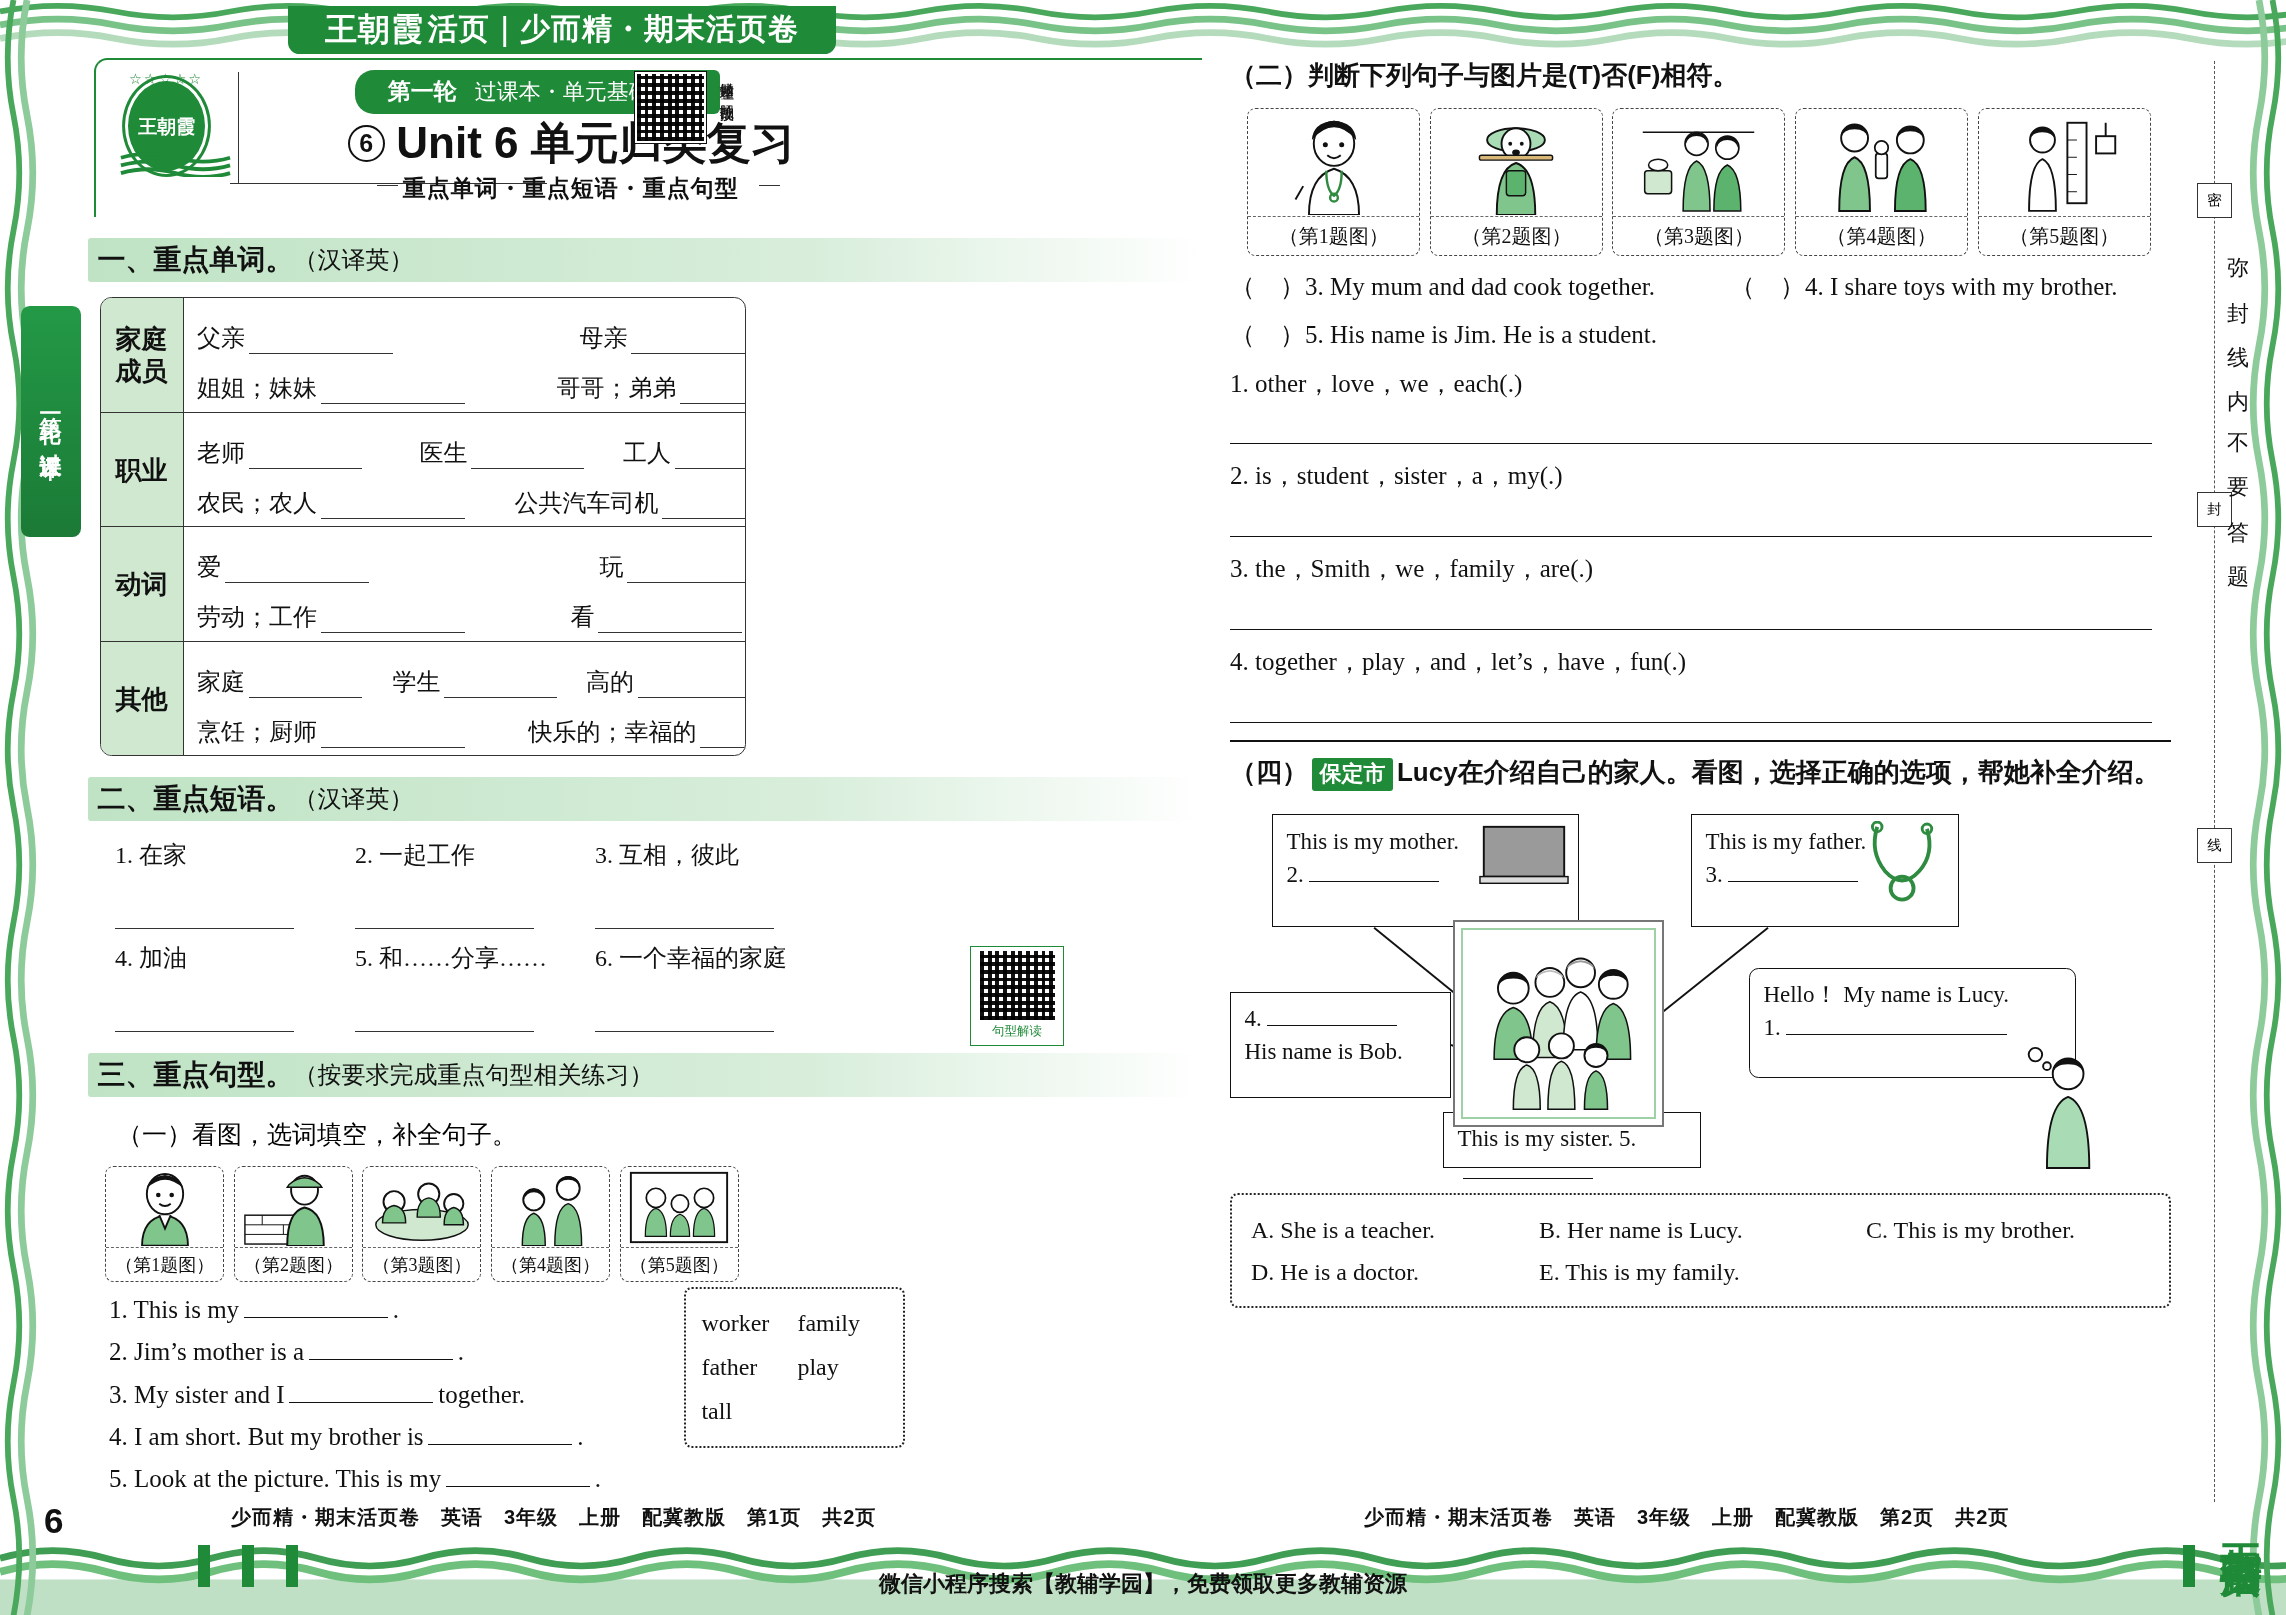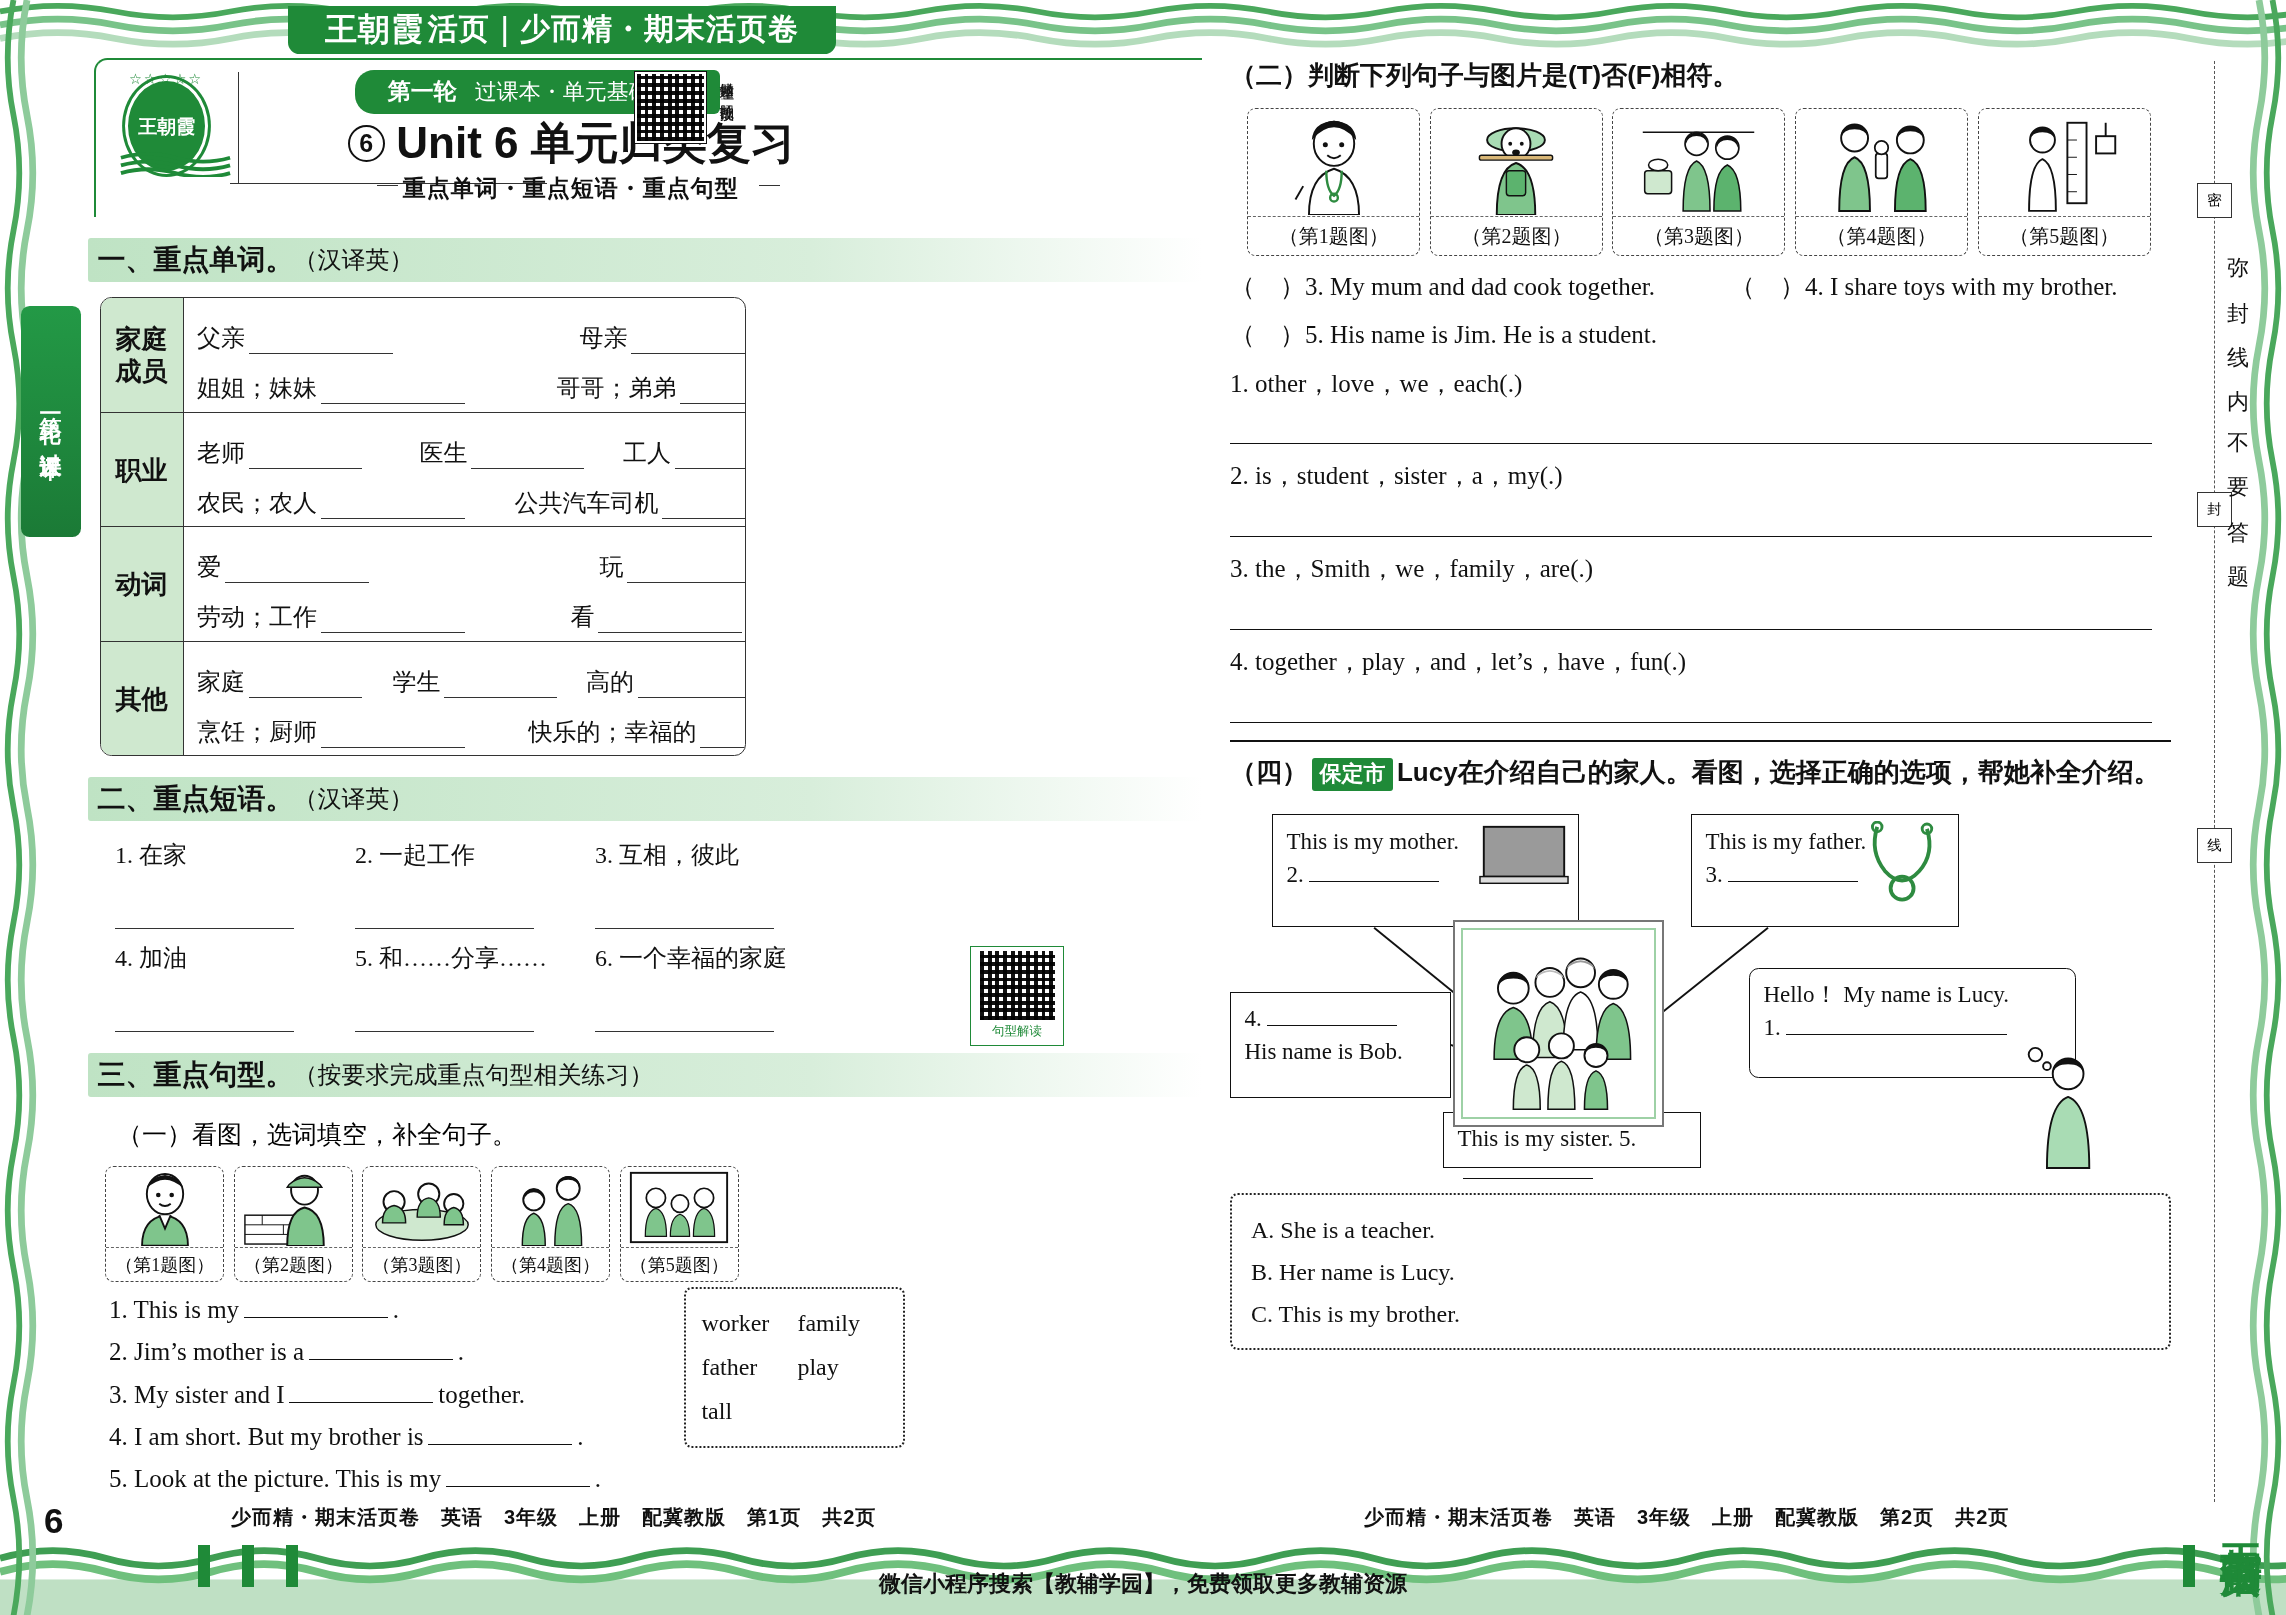--- a/index.html
+++ b/index.html
@@ -344,21 +344,21 @@
     overflow:hidden;
   }
   .lines-svg { position:absolute; left:0;top:0; width:100%;height:100%; pointer-events:none;}
 
   .options-box {
     border: 2.9px dotted #222; border-radius: 7.7px;
     padding: 13.4px 19px; margin-top: 9.6px;
     width: 941px;
     font-size: 24px; line-height: 42px; color:#111;
   }
-  .options-box .orow { display:flex;flex-direction:column; }
+  .options-box .orow { display:flex; }
   .options-box .orow span { display:inline-block; }
   .o1 { width: 288px; } .o2 { width: 327px; }
 
   
   .pagenum {
     position:absolute; left: 44px; bottom: 75px;
     font-family:"Liberation Sans",sans-serif;
     font-weight:bold; font-size: 35px; color:#111;
   }
   .foot-l { position:absolute; left: 231px; bottom: 85px;
@@ -930,20 +930,24 @@
         <circle cx="30" cy="22" r="4" fill="#fff" stroke="#111" stroke-width="2"></circle>
       </svg>
     </div>
 
     <div class="options-box">
       <div class="orow">
         <span class="o1">A. She is a teacher.</span>
         <span class="o2">B. Her name is Lucy.</span>
         <span>C. This is my brother.</span>
       </div>
+      <div class="orow">
+        <span class="o1">D. He is a doctor.</span>
+        <span class="o2">E. This is my family.</span>
+      </div>
     </div>
   </div>
 
   <div class="pagenum">6</div>
   <div class="foot-l">少而精・期末活页卷　英语　3年级　上册　配冀教版　第1页　共2页</div>
   <div class="foot-r">少而精・期末活页卷　英语　3年级　上册　配冀教版　第2页　共2页</div>
   <div class="foot-promo">微信小程序搜索【教辅学园】，免费领取更多教辅资源</div>
 
   <div class="tick" style="left:198px"></div>
   <div class="tick" style="left:242px"></div>

